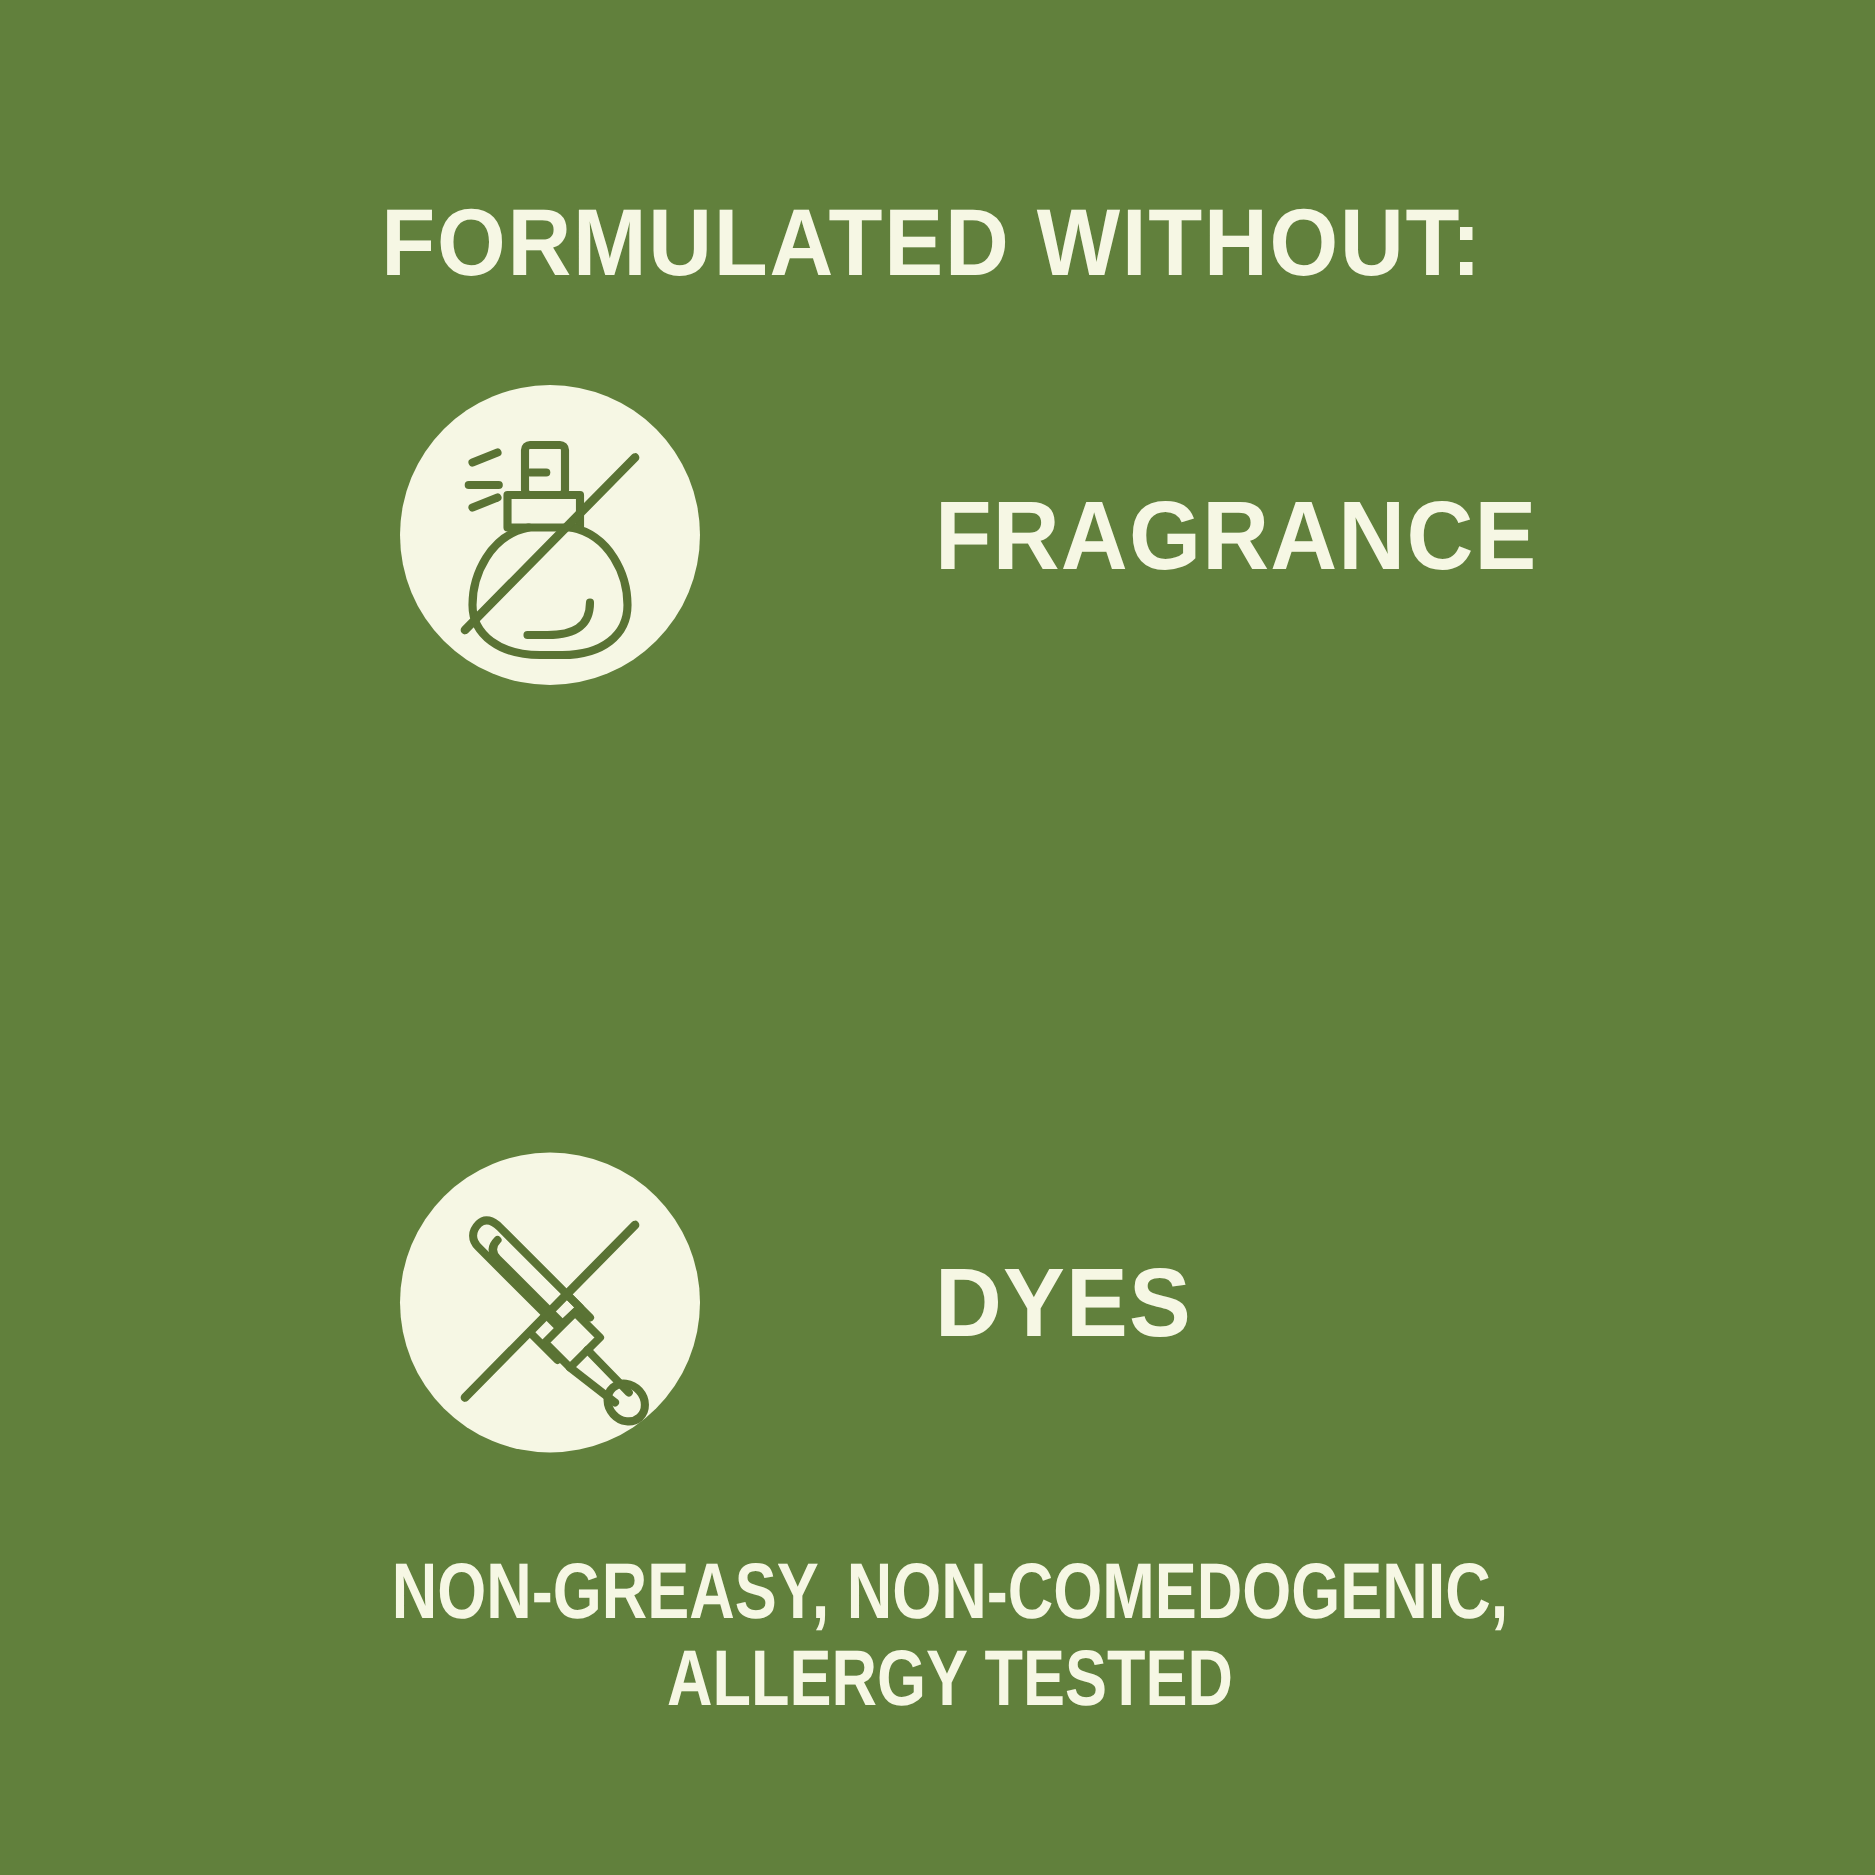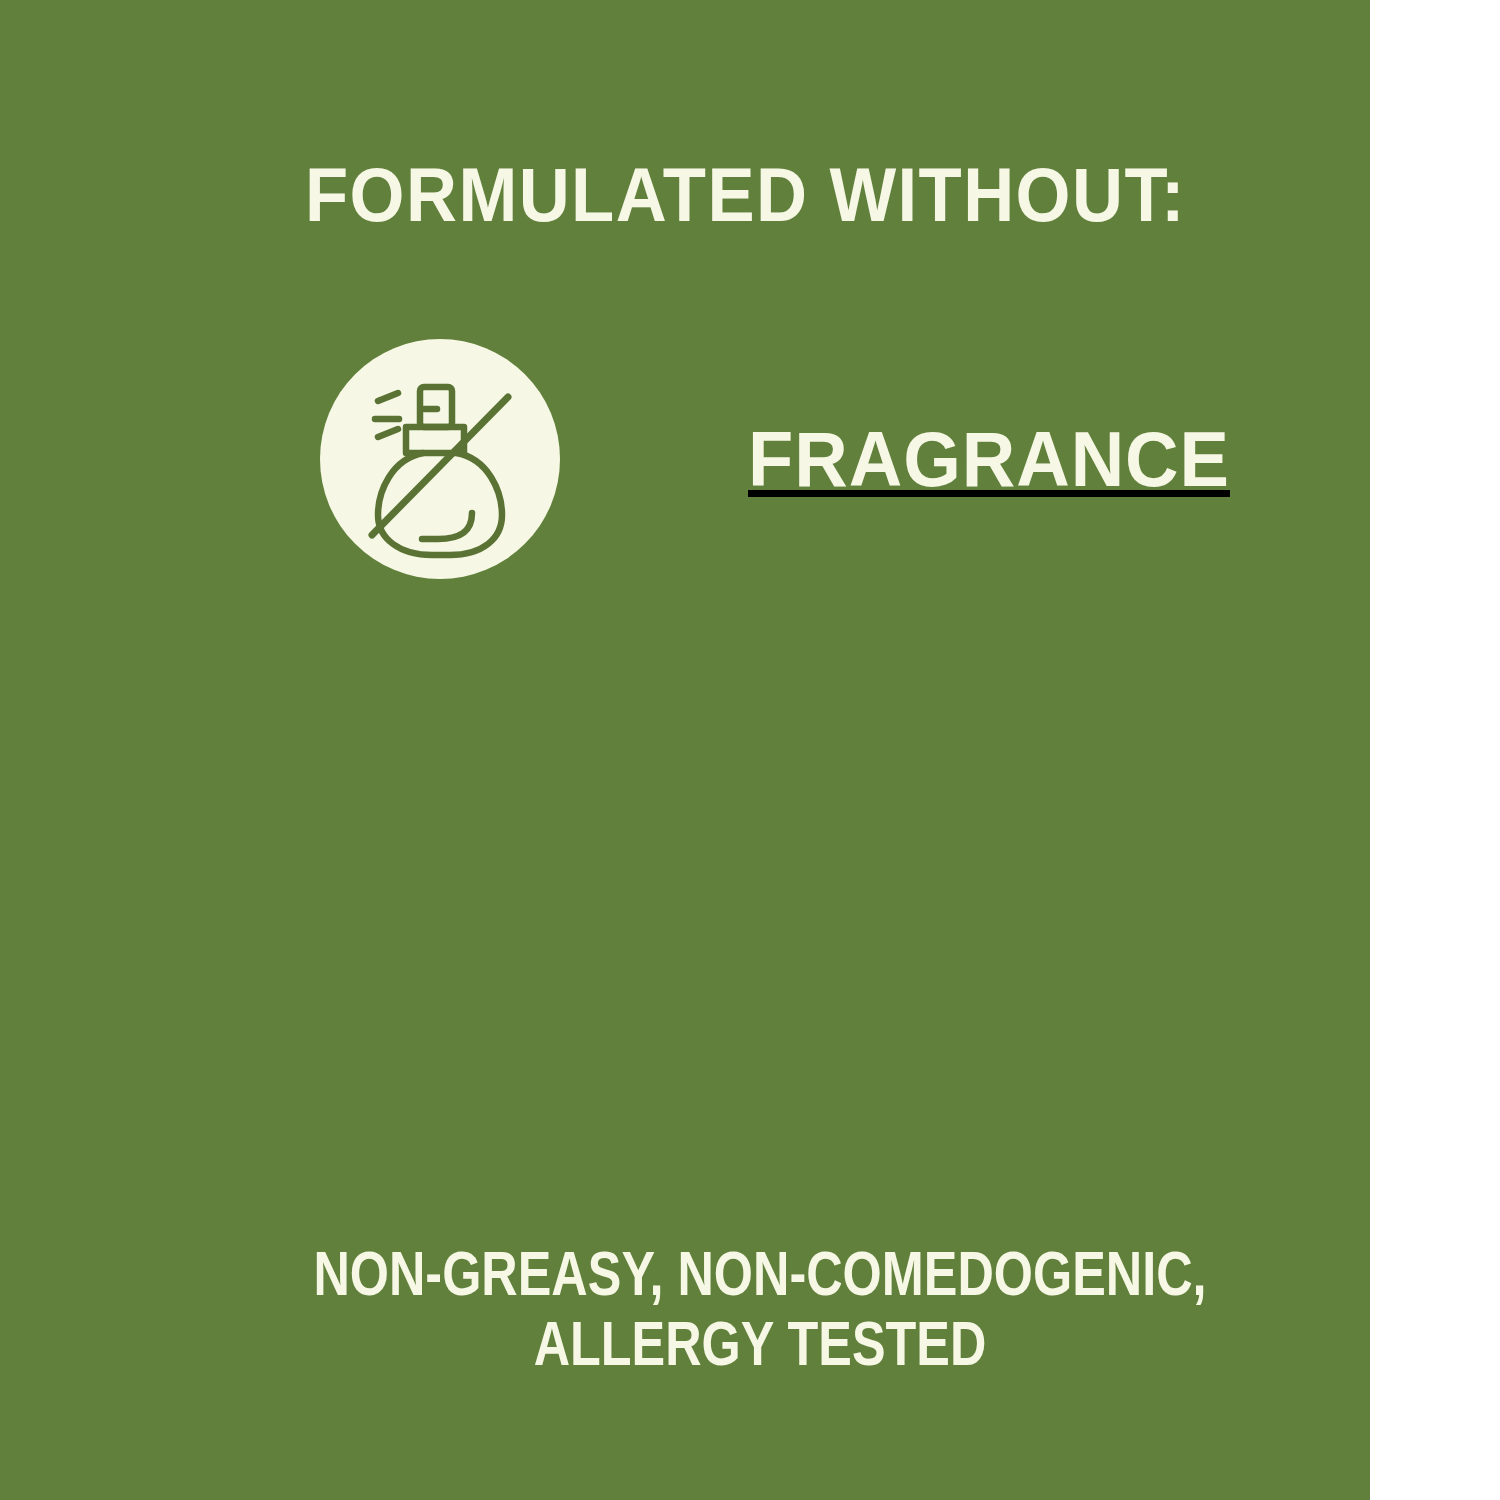--- a/index.html
+++ b/index.html
@@ -8,21 +8,21 @@
     padding: 0;
   }
   body {
     width: 1500px;
     height: 1500px;
     overflow: hidden;
     font-family: "Liberation Sans", sans-serif;
   }
   #poster {
     position: relative;
-    width: 1370px;
+    width: 1500px;
     height: 1500px;
     background: #61803C;
     overflow: hidden;
   }
 
   
   .heading {
     position: absolute;
     left: 305px;
     top: 152px;
@@ -41,21 +41,21 @@
 
   
   .row {
     position: absolute;
     left: 320px;
     width: 1000px;
     height: 240px;
     display: flex;
     align-items: center;
   }
-  .row-1 { top: 339px; text-decoration: underline; }
+  .row-1 { top: 308px; }
   .row-2 { top: 622px; }
   .row-3 { top: 922px; }
 
   .badge {
     position: relative;
     width: 240px;
     height: 240px;
     border-radius: 50%;
     background: #F6F7E4;
     flex: 0 0 auto;
@@ -132,19 +132,43 @@
           <path d="M152 174 C 152 194, 138 200, 118 200 L 102 200"></path>
         </g>
 
         <line x1="52" y1="196" x2="188" y2="58" stroke="#5A7334" stroke-width="7" stroke-linecap="round"></line>
       </svg>
     </div>
     <div class="row-label">FRAGRANCE</div>
   </div>
 
 
+  <div class="row row-3">
+    <div class="badge">
+      <svg viewBox="0 0 240 240">
+        <g fill="none" stroke="#5A7334" stroke-width="6.5" stroke-linecap="round" stroke-linejoin="round">
+
+          <path d="M63 57 C 57 63, 57 70, 63 76 L 127 140 L 144 124 L 80 60 C 74 54, 68 52, 63 57 Z"></path>
+
+          <path d="M78 70 C 73 75, 73 80, 78 85 L 130 137"></path>
+
+          <path d="M116 152 L 140 128 L 160 148 L 136 172 Z"></path>
+          <path d="M106 146 L 126 166"></path>
+          <path d="M136 116 L 152 132"></path>
+
+          <path d="M150 158 L 183 192"></path>
+          <path d="M136 172 L 172 200"></path>
+
+          <ellipse cx="181" cy="200" rx="14" ry="16" transform="rotate(-42 181 200)"></ellipse>
+        </g>
+
+        <line x1="52" y1="196" x2="188" y2="58" stroke="#5A7334" stroke-width="7" stroke-linecap="round"></line>
+      </svg>
+    </div>
+    <div class="row-label">DYES</div>
+  </div>
 
   <div class="footer">
     <div class="footer-line">NON-GREASY, NON-COMEDOGENIC,</div>
     <div class="footer-line">ALLERGY TESTED</div>
   </div>
 
 </div>
 
 </body></html>

